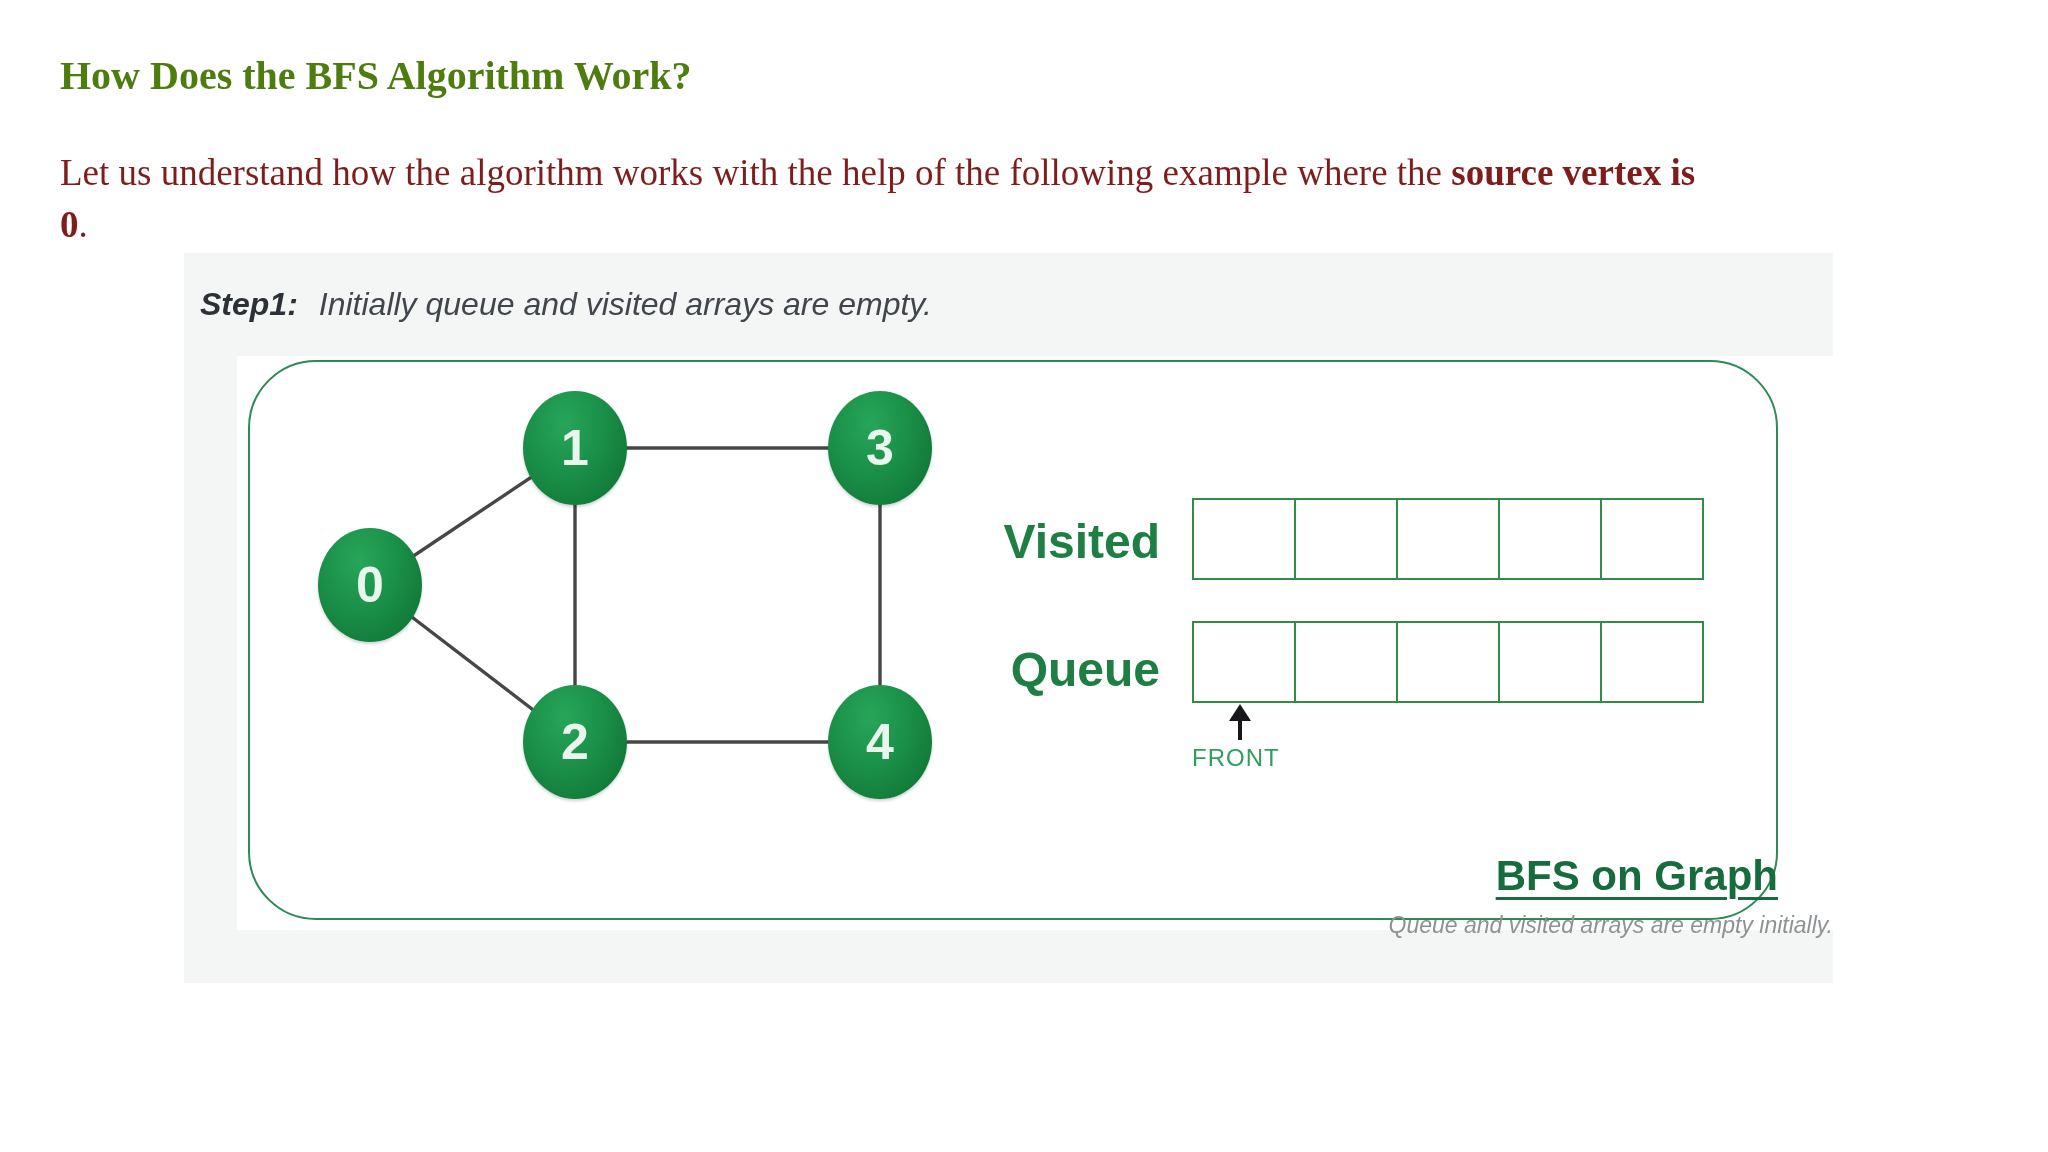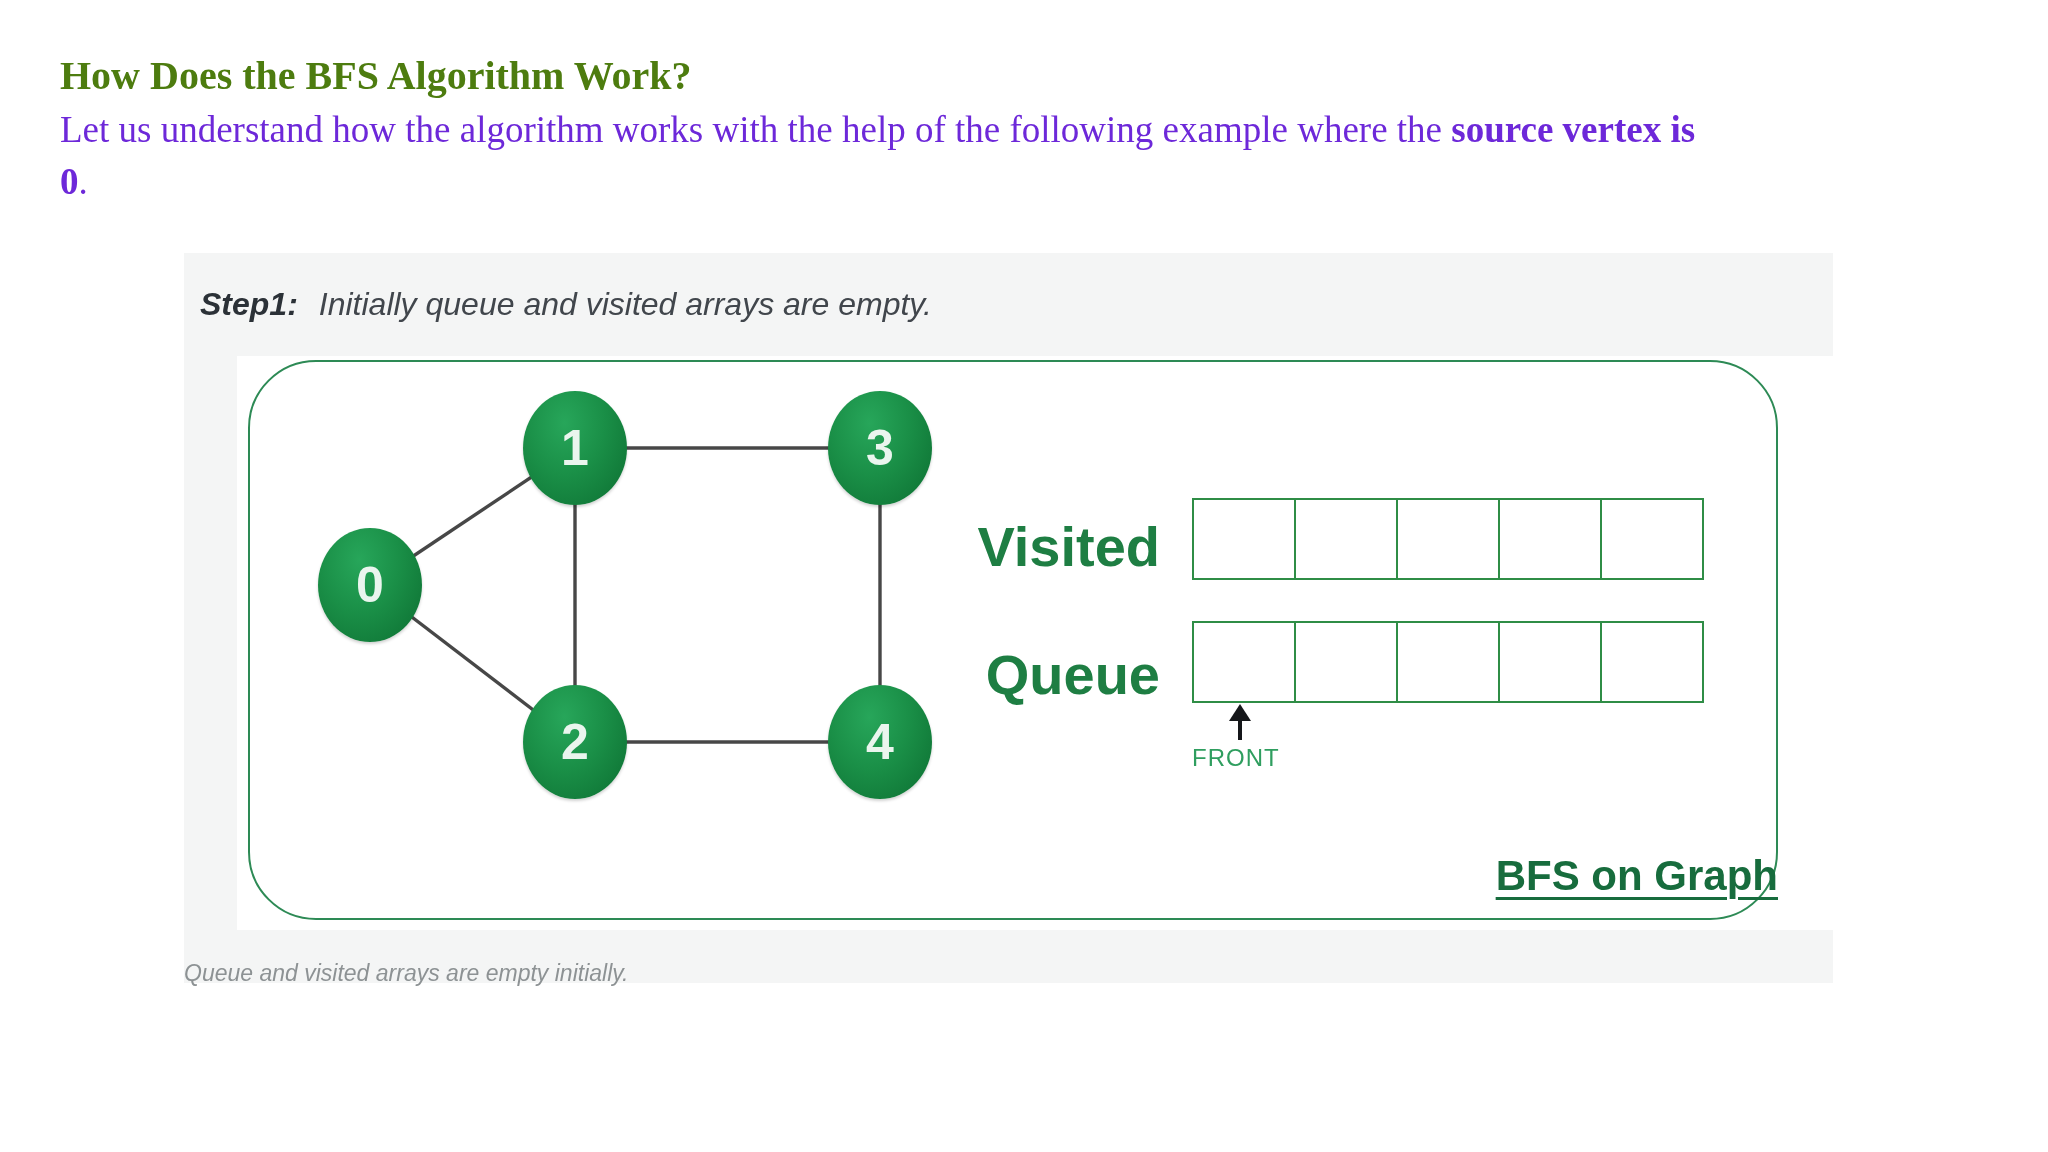--- a/index.html
+++ b/index.html
@@ -8,21 +8,21 @@
 
   
   .doc-heading {
     position:absolute; left:60px; top:52px;
     font-family:"Liberation Serif", serif;
     font-weight:bold; font-size:40px; color:#4d7c0f; letter-spacing:0;
   }
   .doc-line {
     position:absolute; left:60px;
     font-family:"Liberation Serif", serif;
-    font-size:37px; color:#6d28d9; white-space:nowrap;
+    font-size:37px; color:#7f1d1d; white-space:nowrap;margin-top:43px;
   }
   .doc-line.l1 { top:108px; }
   .doc-line.l2 { top:160px; }
   .doc-line b  { font-weight:bold; }
 
   
   .figure-panel {
     position:absolute; left:184px; top:253px; width:1649px; height:730px;
     background:#f4f5f5;
   }
@@ -53,21 +53,21 @@
   }
   .gnode.n0 { left:318px; top:528px; }
   .gnode.n1 { left:523px; top:391px; }
   .gnode.n2 { left:523px; top:685px; }
   .gnode.n3 { left:828px; top:391px; }
   .gnode.n4 { left:828px; top:685px; }
 
   
   .array-label {
     position:absolute; left:930px; width:230px; text-align:right;
-    font-weight:bold; font-size:56px; color:#1e7e43;
+    font-weight:bold; font-size:48px; color:#1e7e43;
   }
   .array-label.visited { top:514px; }
   .array-label.queue   { top:642px; }
   .cells { position:absolute; left:1192px; display:flex; }
   .cells.visited { top:498px; }
   .cells.queue   { top:621px; }
   .cell {
     width:104px; height:82px; background:#ffffff;
     border:2px solid #2f8d46; margin-left:-2px;
   }
@@ -88,21 +88,21 @@
     font-size:24px; color:#2f9e5f; letter-spacing:1px;
   }
 
   
   .diagram-title {
     position:absolute; left:248px; top:852px; width:1530px; text-align:right;
     font-weight:bold; font-size:42px; color:#176c3d;
     text-decoration:underline; text-decoration-thickness:3px; text-underline-offset:7px;
   }
   .figure-caption {
-    position:absolute; left:184px; top:960px; width:1649px; text-align:left;
+    position:absolute; left:184px; top:912px; width:1649px; text-align:right;
     font-size:23px; font-style:italic; color:#8d9294;
   }
 </style>
 </head>
 <body>
 
 <h1 class="doc-heading">How Does the BFS Algorithm Work?</h1>
 
 <p class="doc-line l1"><span>Let us understand how the algorithm works with the help of the following example where the </span><b>source vertex is</b></p>
 

